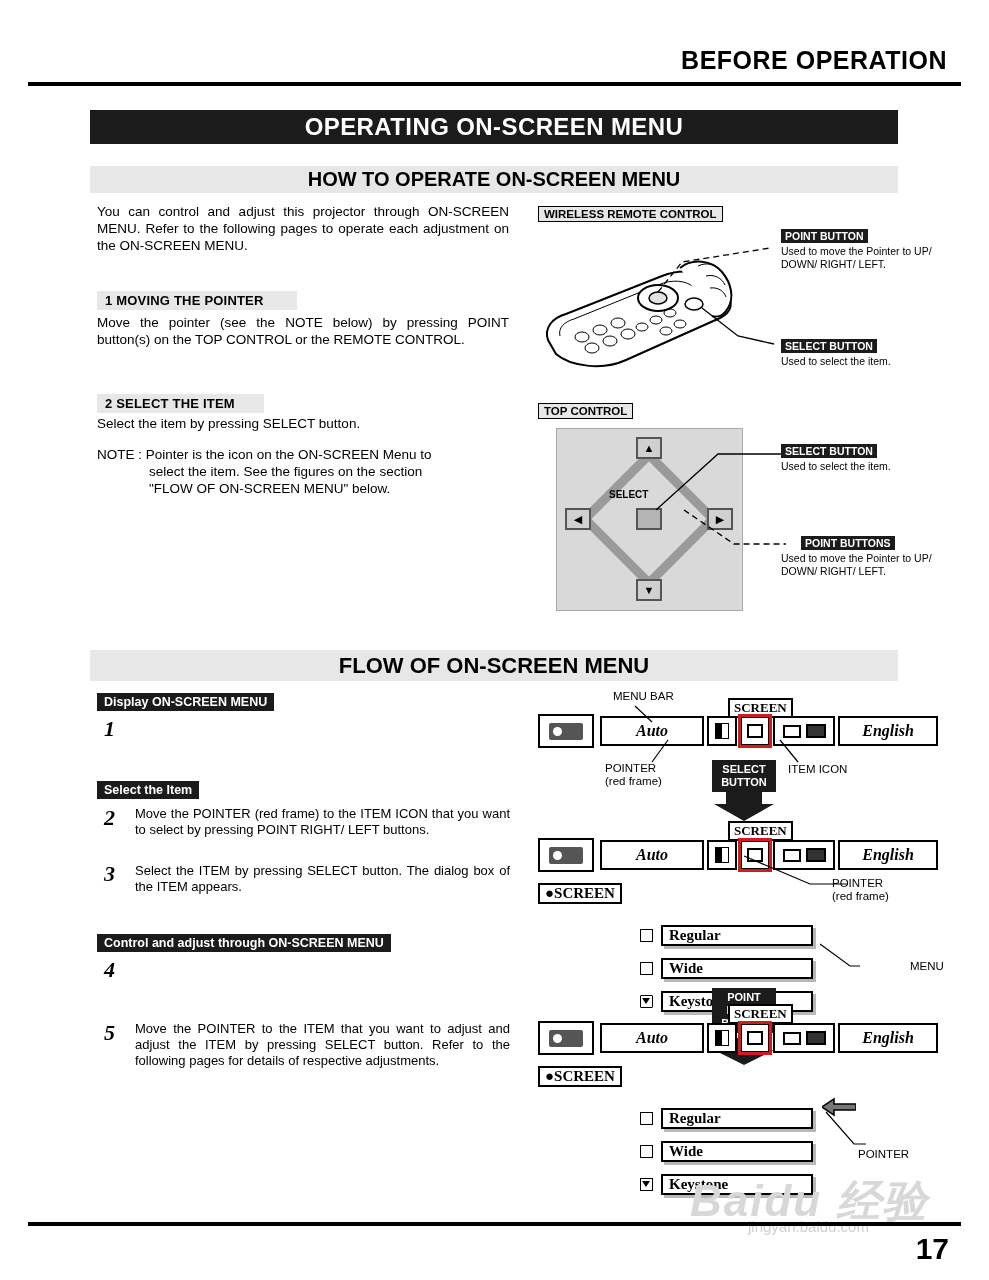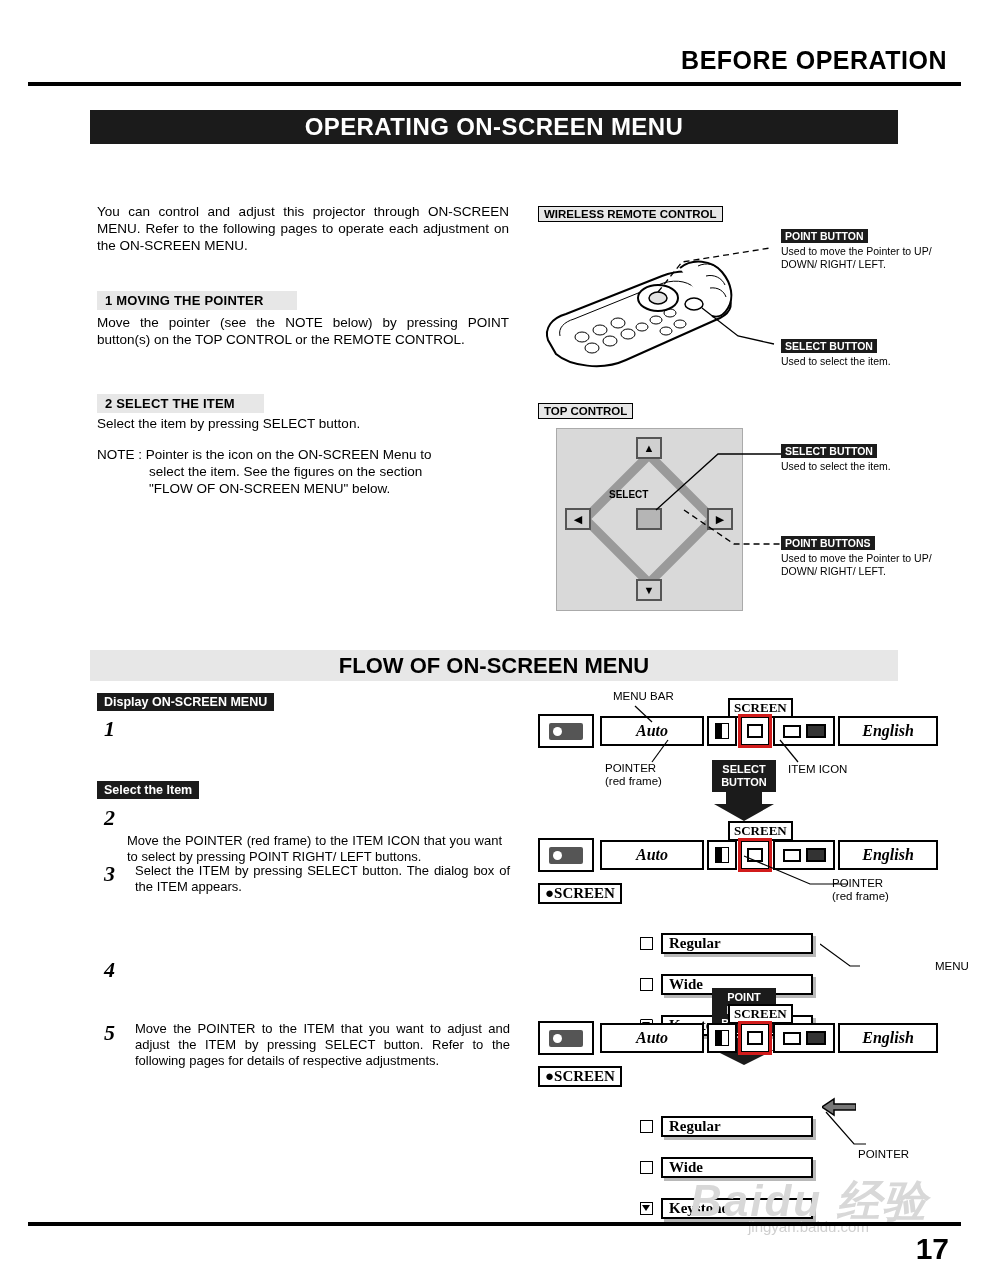--- a/index.html
+++ b/index.html
@@ -78,21 +78,21 @@
   #lbl-wireless{left:538px;top:206px;}
   #lbl-topctrl{left:538px;top:403px;}
 
   #lbl-point-btn{left:781px;top:229px;}
   #cap-point-btn{left:781px;top:245px;width:160px;}
   #lbl-select-btn{left:781px;top:339px;}
   #cap-select-btn{left:781px;top:355px;width:170px;}
 
   #lbl-select-btn2{left:781px;top:444px;}
   #cap-select-btn2{left:781px;top:460px;width:170px;}
-  #lbl-point-btns{left:781px;top:536px;}
+  #lbl-point-btns{left:801px;top:536px;}
   #cap-point-btns{left:781px;top:552px;width:160px;}
 
   
   .remote{position:absolute;left:530px;top:232px;width:250px;height:150px;}
 
   
   .topctrl{
     position:absolute;left:556px;top:428px;width:185px;height:181px;
     background:#d9d9d9;border:1px solid #aaa;
   }
@@ -118,21 +118,21 @@
     white-space:nowrap;
   }
   #fl-1{left:97px;top:693px;}
   #fl-2{left:97px;top:781px;}
   #fl-3{left:97px;top:934px;}
 
   .stepnum{position:absolute;font-size:22px;font-style:italic;font-weight:bold;font-family:"Liberation Serif",serif;}
   .steptext{position:absolute;font-size:13px;line-height:16px;width:375px;text-align:justify;}
 
   #n1{left:104px;top:716px;} #t1{left:135px;top:718px;}
-  #n2{left:104px;top:805px;} #t2{left:127px;top:806px;margin-top:27px;}
+  #n2{left:104px;top:805px;} #t2{left:135px;top:806px;}
   #n3{left:104px;top:861px;} #t3{left:135px;top:863px;}
   #n4{left:104px;top:957px;} #t4{left:135px;top:958px;}
   #n5{left:104px;top:1020px;} #t5{left:135px;top:1021px;}
 
   
   .menubar{position:absolute;height:34px;display:flex;align-items:center;}
   .mb-proj{
     width:56px;height:34px;border:2px solid #000;background:#fff;
     display:flex;align-items:center;justify-content:center;margin-right:6px;
     box-sizing:border-box;
@@ -167,21 +167,21 @@
     position:absolute;background:#1b1b1b;color:#fff;font-size:11px;font-weight:bold;
     text-align:center;line-height:13px;padding:3px 6px;box-sizing:border-box;
   }
 
   
   .dlg{position:absolute;}
   .dlg-title{
     font-family:"Liberation Serif",serif;font-weight:bold;font-size:15px;
     border:2px solid #000;background:#fff;display:inline-block;padding:0 5px;
   }
-  .dlg-row{display:flex;align-items:center;margin-top:20px;justify-content:center;}
+  .dlg-row{display:flex;align-items:center;margin-top:12px;justify-content:center;}
   .dlg-check{width:13px;height:13px;border:1.5px solid #000;margin-right:8px;box-sizing:border-box;}
   .dlg-item{
     width:152px;height:21px;border:2px solid #000;background:#fff;box-sizing:border-box;
     font-family:"Liberation Serif",serif;font-weight:bold;font-size:15px;
     padding-left:6px;display:flex;align-items:center;
     box-shadow:3px 3px 0 #b8b8b8;
   }
 
   
   .wm{
@@ -198,20 +198,21 @@
 </head>
 <body>
 
 <div class="page">
 
   <div class="header-title">BEFORE OPERATION</div>
   <div class="rule-top"></div>
 
   <div class="blackbar">OPERATING ON-SCREEN MENU</div>
 
+  <div class="graybar" id="bar-howto">HOW TO OPERATE ON-SCREEN MENU</div>
 
   <div class="para" id="intro">You can control and adjust this projector through ON-SCREEN MENU.  Refer to the following pages to operate  each adjustment on the ON-SCREEN MENU.</div>
 
   <div class="stepbar" id="sb-1">1  MOVING THE POINTER</div>
   <div class="para" id="p-moving">Move the pointer (see the NOTE below) by pressing POINT button(s) on the TOP CONTROL or the REMOTE CONTROL.</div>
 
   <div class="stepbar" id="sb-2">2  SELECT THE ITEM</div>
   <div class="para" id="p-note">
     <span class="note-hang">NOTE : Pointer is the icon on the ON-SCREEN Menu to</span>
     <span class="note-line2">select the item.  See the figures on the section</span>
@@ -285,20 +286,21 @@
   <div class="lbl-black" id="lbl-select-btn2">SELECT BUTTON</div>
   <div class="cap" id="cap-select-btn2">Used to select the item.</div>
 
   <div class="lbl-black" id="lbl-point-btns">POINT BUTTONS</div>
   <div class="cap" id="cap-point-btns">Used to move the Pointer to UP/ DOWN/ RIGHT/ LEFT.</div>
 
   <div class="graybar" id="bar-flow">FLOW OF ON-SCREEN MENU</div>
 
   <div class="flowlbl" id="fl-1">Display ON-SCREEN MENU</div>
   <div class="flowlbl" id="fl-2">Select the Item</div>
+  <div class="flowlbl" id="fl-3">Control and adjust through ON-SCREEN MENU</div>
 
   <div class="stepnum" id="n1">1</div>
 
   <div class="stepnum" id="n2">2</div>
   <div class="steptext" id="t2">Move the POINTER (red frame) to the ITEM ICON that you want to select by pressing POINT RIGHT/ LEFT buttons.</div>
 
   <div class="stepnum" id="n3">3</div>
   <div class="steptext" id="t3">Select the ITEM by pressing SELECT button.  The dialog box of the ITEM appears.</div>
 
   <div class="stepnum" id="n4">4</div>
@@ -389,21 +391,21 @@
     <div class="dlg-row">
       <div class="dlg-check" style="border-radius:1px;position:relative;">
         <div style="position:absolute;left:1px;top:2px;width:0;height:0;border-left:4px solid transparent;border-right:4px solid transparent;border-top:6px solid #000;"></div>
       </div>
       <div class="dlg-item">Keystone</div>
     </div>
   </div>
   <svg style="position:absolute;left:820px;top:940px;width:40px;height:32px" viewBox="0 0 40 32">
     <path d="M0,4 L30,26 L40,26" fill="none" stroke="#000" stroke-width="1.2"></path>
   </svg>
-  <div class="flowcap" style="left:894px;top:960px;padding-left:41px;">MENU</div>
+  <div class="flowcap" style="left:869px;top:960px;padding-left:41px;">MENU</div>
 
   <div class="bigblack" style="left:712px;top:988px;width:64px;">
     <span>POINT</span><br>
     <span>DOWN</span><br>
     <span>BUTTON</span>
   </div>
   <svg style="position:absolute;left:712px;top:1038px;width:64px;height:28px" viewBox="0 0 64 28">
     <polygon points="14,0 50,0 50,12 62,12 32,27 2,12 14,12" fill="#1b1b1b"></polygon>
   </svg>
 

